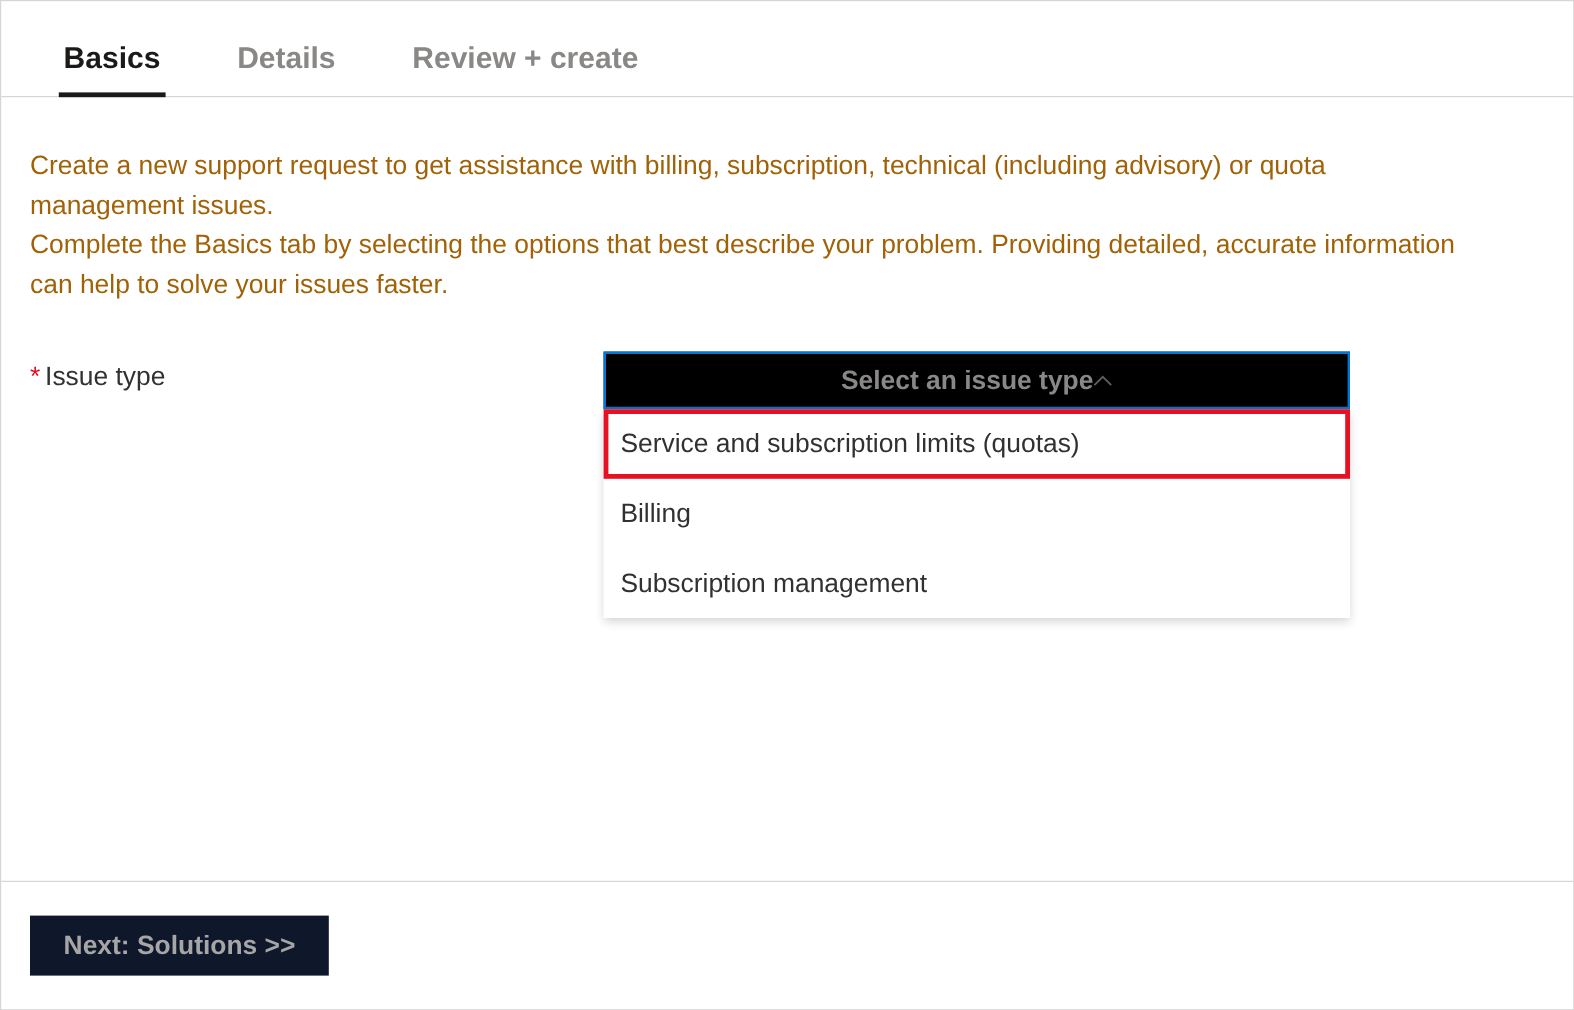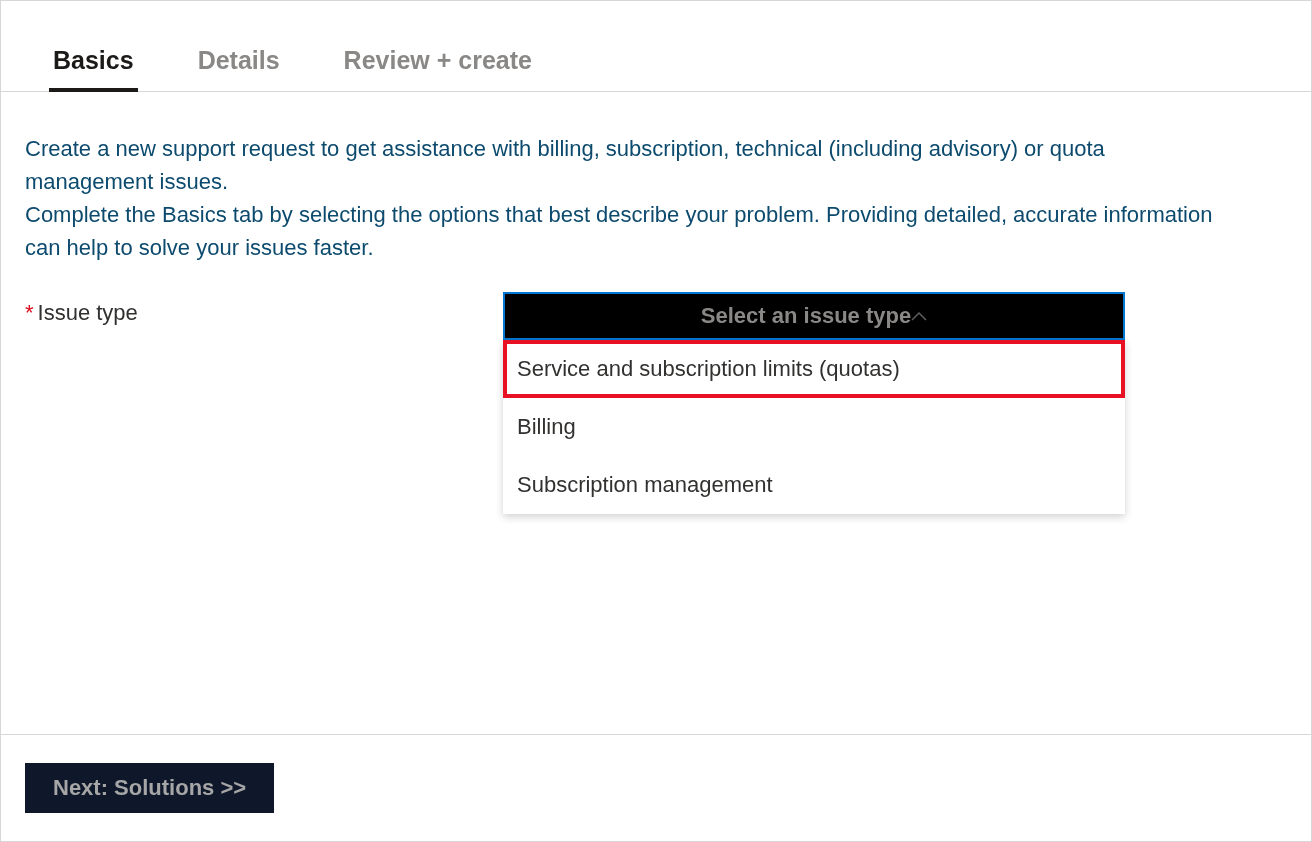--- a/index.html
+++ b/index.html
@@ -21,21 +21,20 @@
       display: flex;
       flex-direction: column;
     }
     .tabs {
       display: flex;
       border-bottom: 1px solid #d6d6d6;
       padding-left: 48px;
       gap: 56px;
       height: 80px;
       align-items: flex-end;
-      margin-top: 11px;
     }
     .tab {
       padding: 0 4px 16px 4px;
       font-size: 25px;
       font-weight: 600;
       color: #8a8886;
       cursor: pointer;
       position: relative;
     }
     .tab.active {
@@ -50,22 +49,22 @@
       height: 4px;
       background: #1b1a19;
     }
     .content {
       flex: 1;
       padding: 40px 24px 0 24px;
     }
     .intro {
       font-size: 22px;
       line-height: 1.5;
-      color: #0c4a6e;
-      margin-bottom: 28px;
+      color: #a16207;
+      margin-bottom: 40px;
       max-width: 1200px;
     }
     .form-row {
       display: flex;
       align-items: flex-start;
     }
     .label-col {
       width: 478px;
       padding-top: 8px;
       font-size: 22px;

